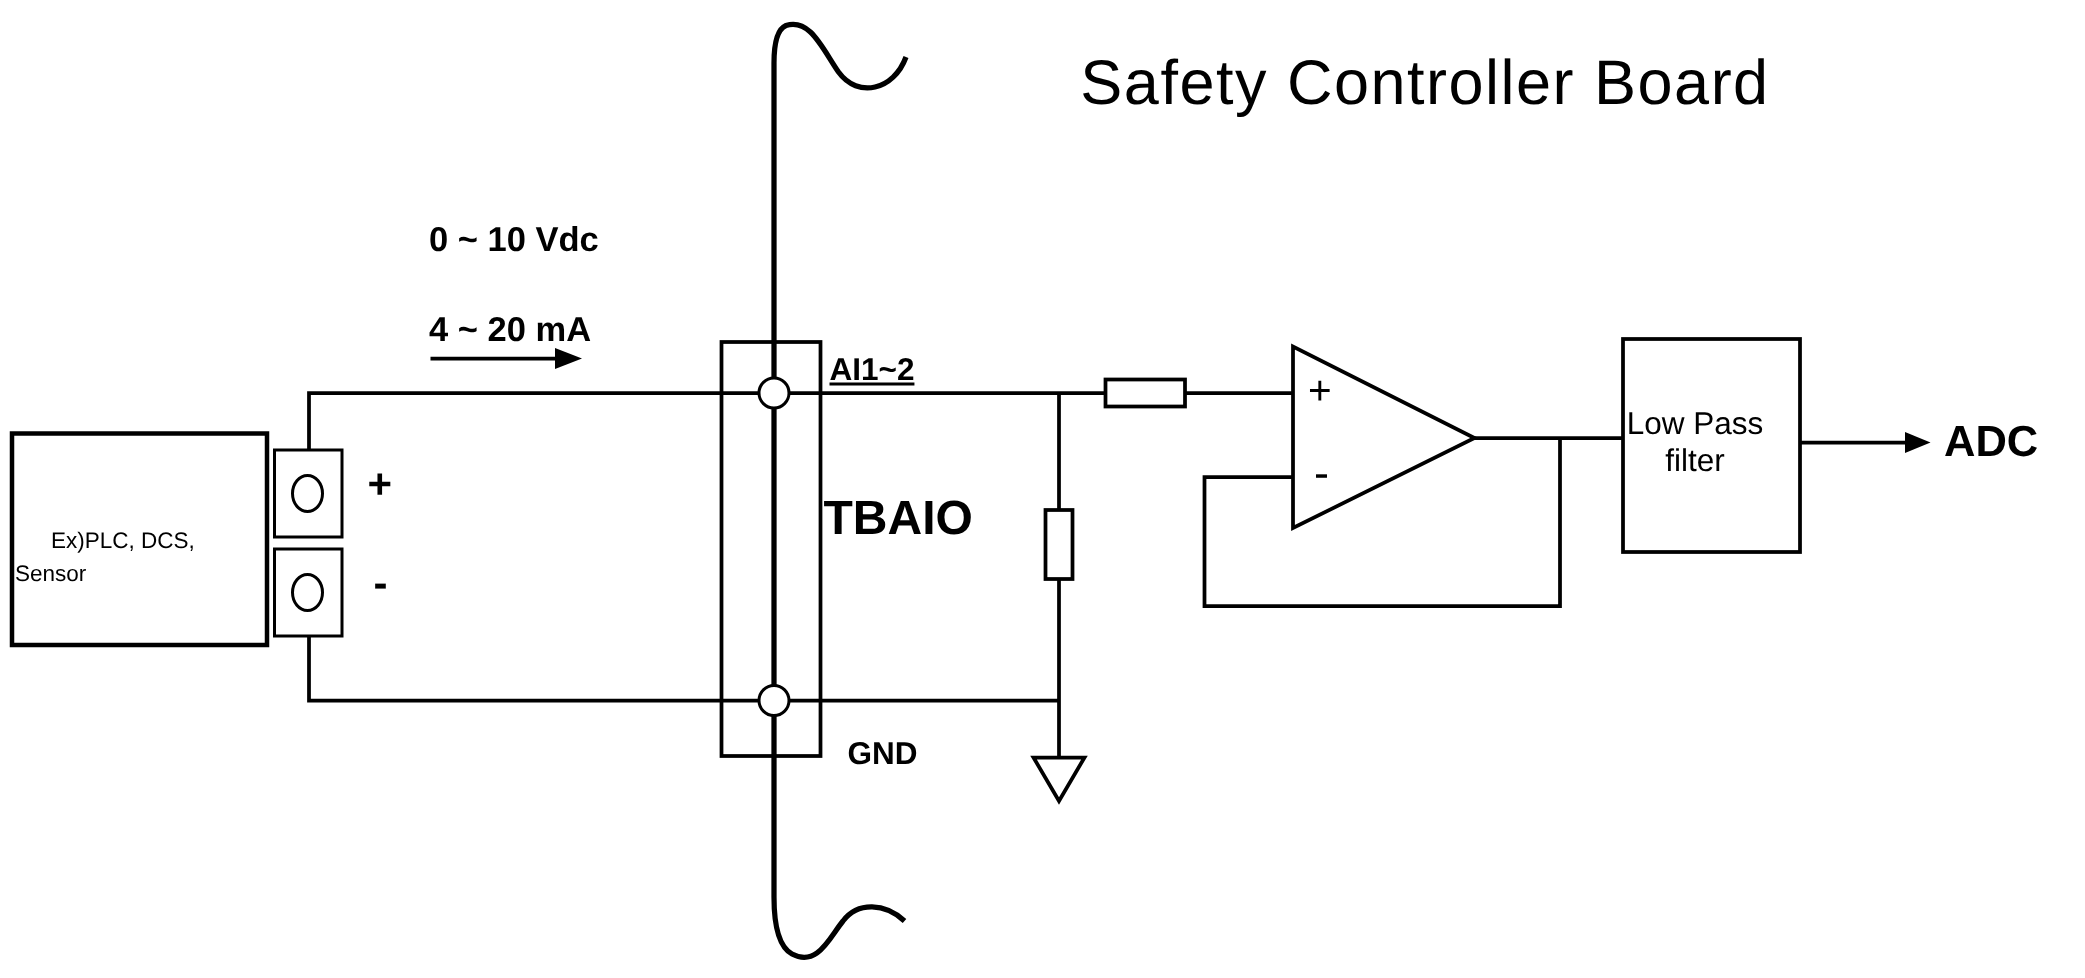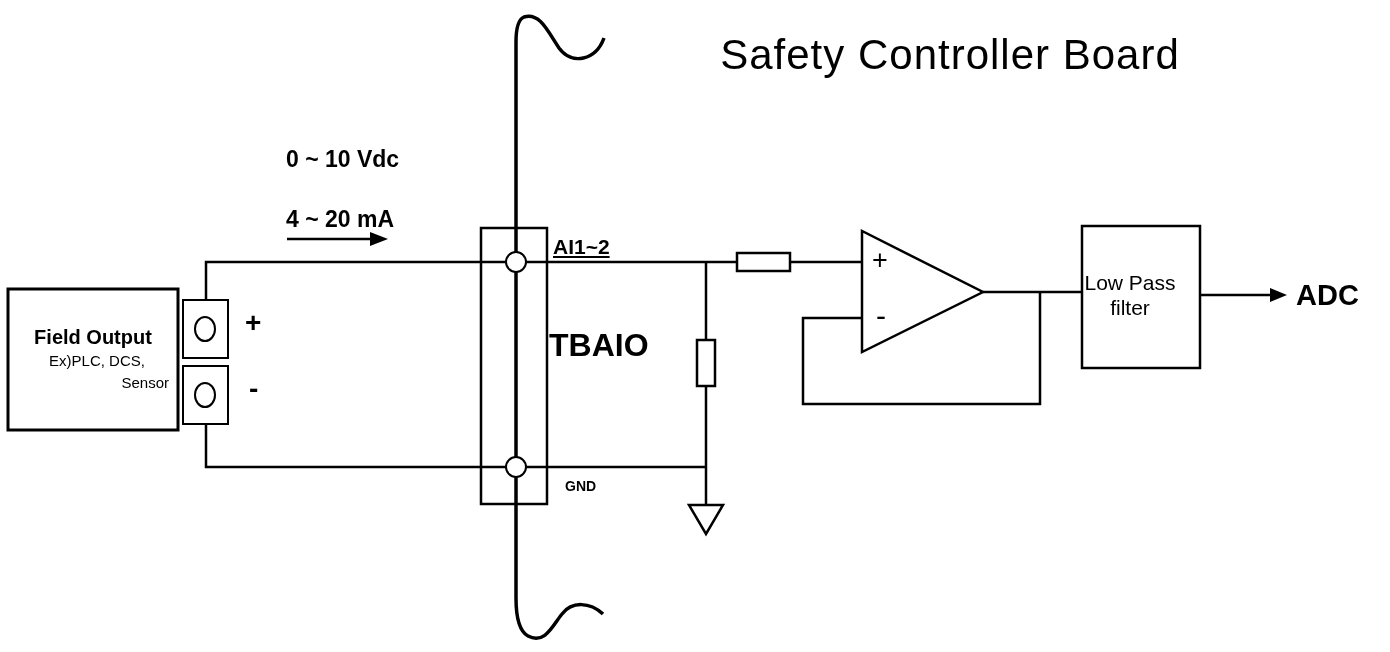--- a/index.html
+++ b/index.html
@@ -28,27 +28,27 @@
   .title {
     left: 660px; top: 30px; width: 580px;
     text-align: center;
     font-size: 42px;
     font-weight: 400;
     letter-spacing: 1px;
   }
   .sig1 { left: 286px; top: 146px; font-size: 23px; font-weight: 700; }
   .sig2 { left: 286px; top: 186px; font-size: 23px; font-weight: 700; margin-top: 20px; }
   .fo-title { left: 10px; top: 325px; width: 166px; text-align: center; font-size: 20px; font-weight: 700; }
-  .fo-sub1  { left: 22px; top: 352px; width: 150px; text-align: center; font-size: 15px; }
-  .fo-sub2  { left: 10px; top: 374px; width: 159px; text-align: right; font-size: 15px; }
+  .fo-sub1  { left: 7px; top: 352px; width: 150px; text-align: center; font-size: 15px; }
+  .fo-sub2  { left: 10px; top: 374px; width: 159px; text-align: left; font-size: 15px; }
   .term-plus  { left: 245px; top: 306px; font-size: 28px; font-weight: 700; }
   .term-minus { left: 249px; top: 372px; font-size: 28px; font-weight: 700; }
   .ai-lbl   { left: 553px; top: 234px; font-size: 21px; font-weight: 700; text-decoration: underline; }
   .tbaio-lbl{ left: 549px; top: 326px; font-size: 32px; font-weight: 700; }
-  .gnd-lbl  { left: 565px; top: 478px; font-size: 14px; font-weight: 700; }
+  .gnd-lbl  { left: 565px; top: 490px; font-size: 21px; font-weight: 700; }
   .opamp-plus  { left: 872px; top: 244px; font-size: 27px; font-weight: 400; }
   .opamp-minus { left: 876px; top: 298px; font-size: 30px; font-weight: 400; }
   .lpf-txt { left: 1083px; top: 270px; width: 94px; text-align: center; font-size: 21px; font-weight: 400; white-space: normal; }
   .adc-lbl { left: 1296px; top: 278px; font-size: 29px; font-weight: 700; }
 </style>
 </head>
 <body>
 
 <div class="canvas">
 
@@ -111,21 +111,20 @@
     <polygon points="862,231 862,352 983,292" fill="#ffffff" stroke="#000000" stroke-width="2.5"></polygon>
 
     <rect x="1082" y="226" width="118" height="142" fill="#ffffff" stroke="#000000" stroke-width="2.5"></rect>
   </svg>
 
   <div class="lbl title">Safety Controller Board</div>
 
   <div class="lbl sig1">0 ~ 10 Vdc</div>
   <div class="lbl sig2">4 ~ 20 mA</div>
 
-  <div class="lbl fo-title">Field Output</div>
   <div class="lbl fo-sub1">Ex)PLC, DCS,</div>
   <div class="lbl fo-sub2">Sensor</div>
 
   <div class="lbl term-plus">+</div>
   <div class="lbl term-minus">-</div>
 
   <div class="lbl ai-lbl">AI1~2</div>
   <div class="lbl tbaio-lbl">TBAIO</div>
   <div class="lbl gnd-lbl">GND</div>
 

